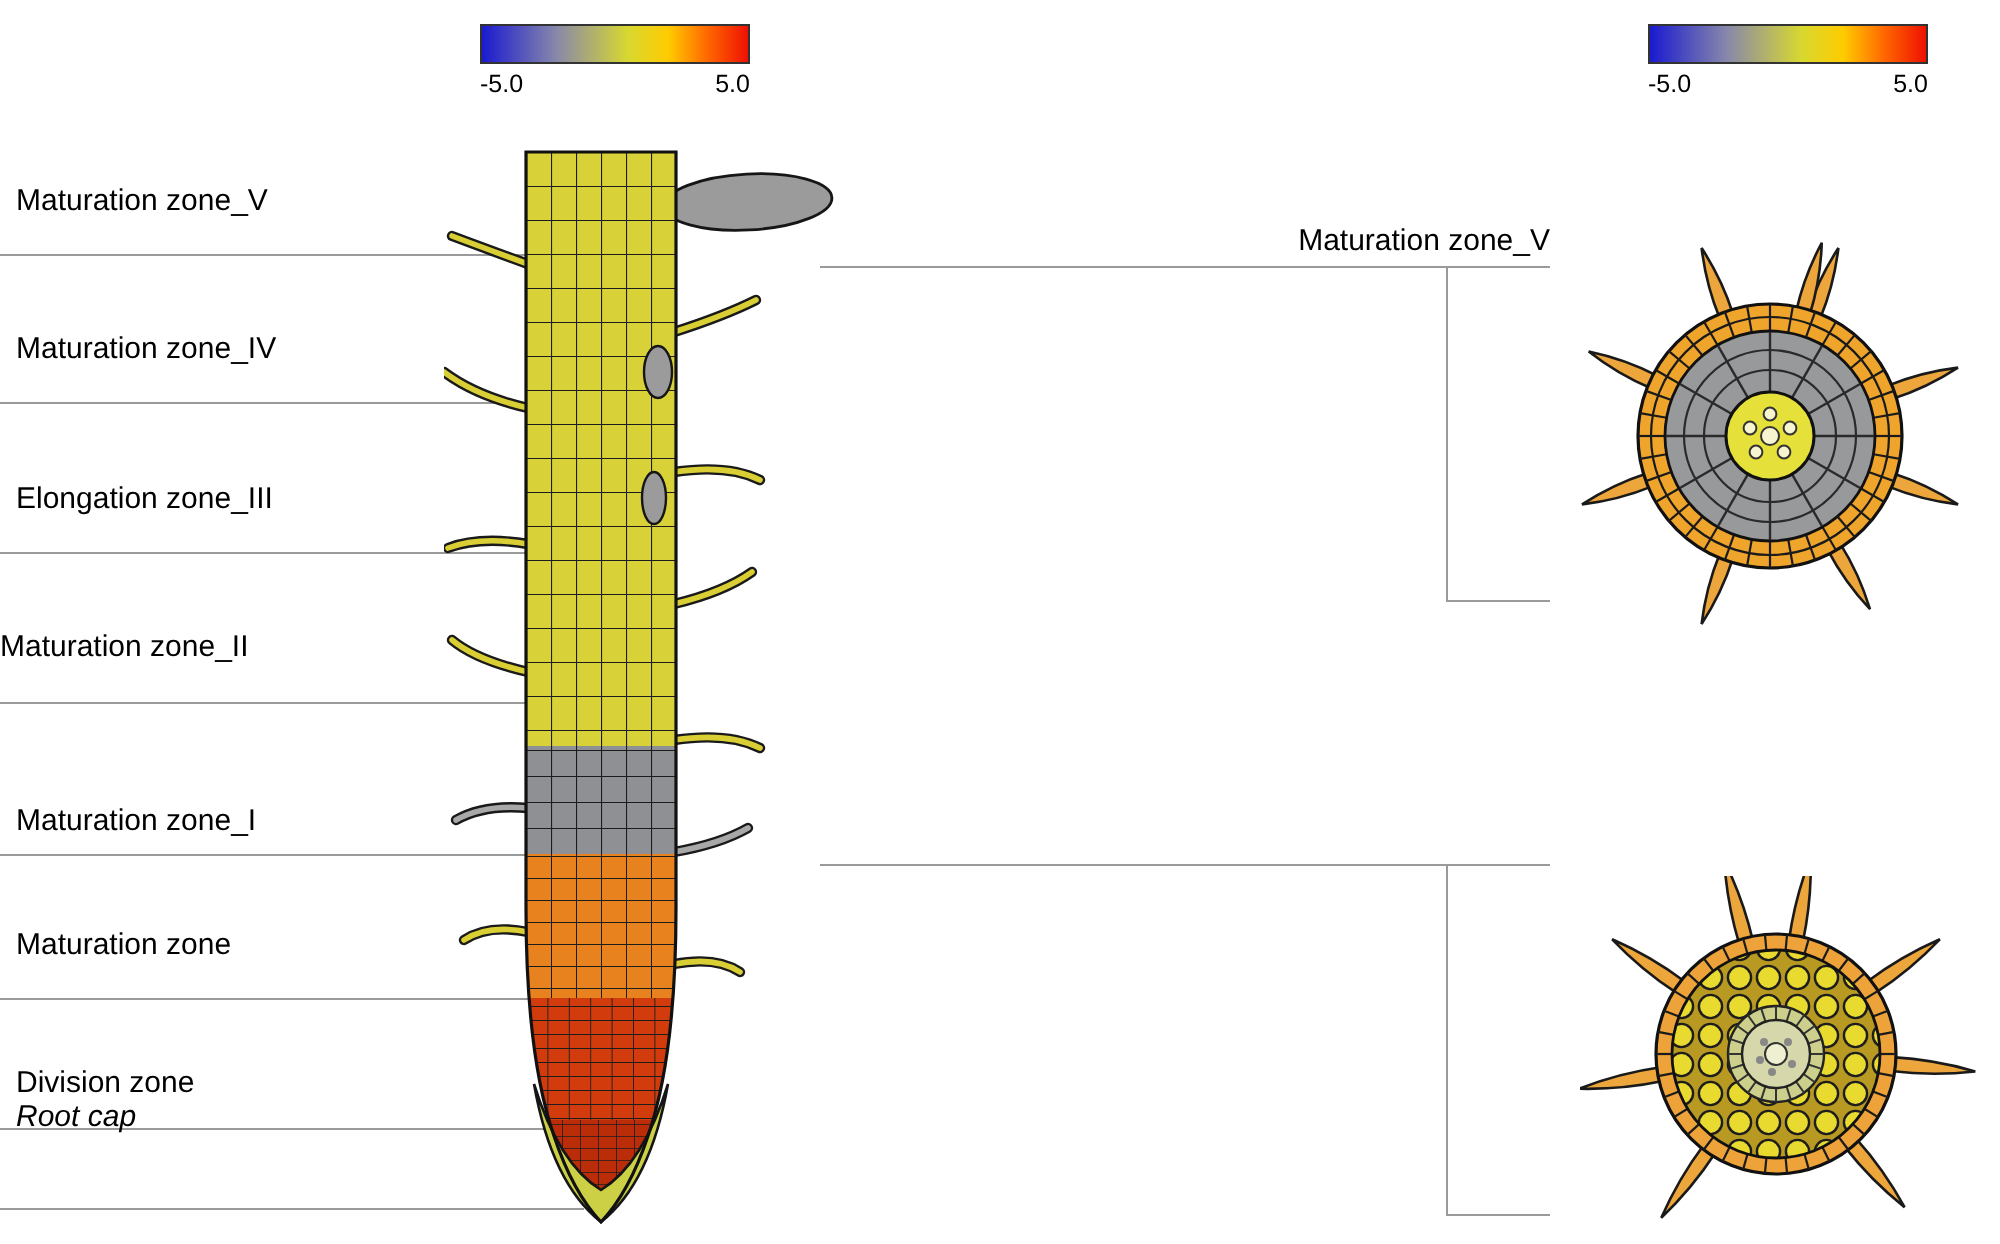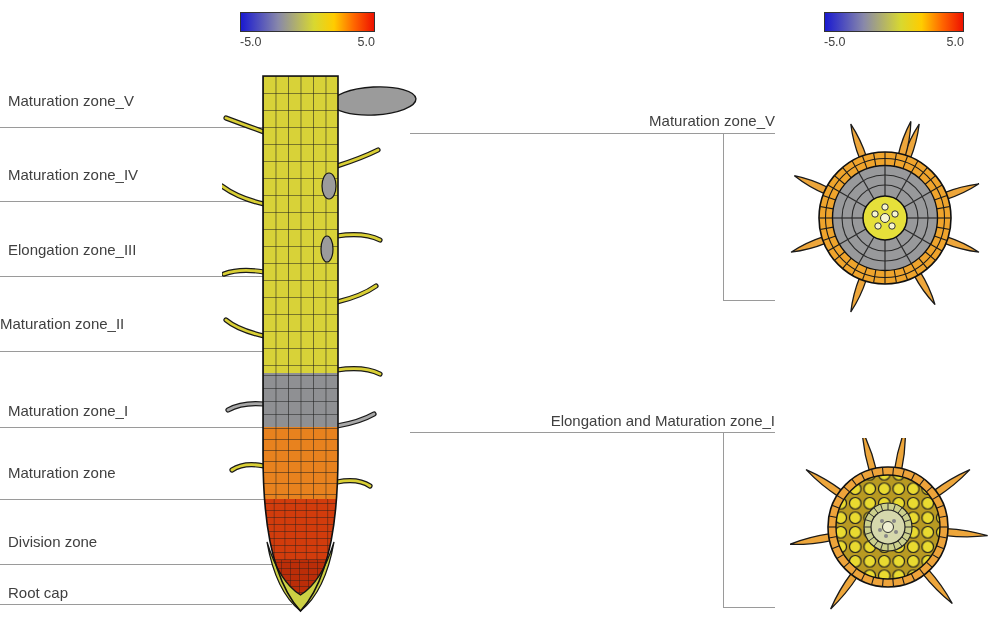--- a/index.html
+++ b/index.html
@@ -1,17 +1,17 @@
 <!DOCTYPE html>
 <html><head>
 <meta charset="utf-8">
 <style>
   html,body{margin:0;padding:0;background:#fff;}
   #figure{position:relative;width:1000px;height:622px;background:#ffffff;overflow:hidden;
-          font-family:"Liberation Sans", sans-serif;color:#404040;}
+          font-family:"Liberation Sans", sans-serif;color:#000000;}
   .abs{position:absolute;}
   .cbar-wrap{width:135px;}
   .cbar{height:18px;border:1px solid #333;
         background:linear-gradient(to right,#1a1ad0 0%,#8888aa 28%,#d8d830 55%,#ffcc00 70%,#ff6600 85%,#ee1100 100%);}
   .cbar-labels{display:flex;justify-content:space-between;font-size:12.5px;margin-top:3px;}
   .zone-label{font-size:15px;white-space:nowrap;}
   .zone-line{height:0;border-top:1px solid #9a9a9a;}
   .callout-label{font-size:15px;text-align:right;white-space:nowrap;}
   .bracket{background:#9a9a9a;}
   .hair-k{stroke:#1a1a1a;stroke-width:5.2;fill:none;stroke-linecap:round;}
@@ -53,29 +53,28 @@
 
   <div class="abs zone-label" style="left:8px;top:402px;">Maturation zone_I</div>
   <div class="abs zone-line" style="left:0;top:427px;width:283px;"></div>
 
   <div class="abs zone-label" style="left:8px;top:464px;">Maturation zone</div>
   <div class="abs zone-line" style="left:0;top:499px;width:283px;"></div>
 
   <div class="abs zone-label" style="left:8px;top:533px;">Division zone</div>
   <div class="abs zone-line" style="left:0;top:564px;width:283px;"></div>
 
-  <div class="abs zone-label" style="left:8px;top:584px;">Root cap</div>
+  <div class="abs zone-label" style="left:8px;top:550px;font-style:italic;">Root cap</div>
   <div class="abs zone-line" style="left:0;top:604px;width:292px;"></div>
 
   <div class="abs callout-label" style="left:410px;top:112px;width:365px;">Maturation zone_V</div>
   <div class="abs bracket" style="left:410px;top:133px;width:365px;height:1px;"></div>
   <div class="abs bracket" style="left:723px;top:133px;width:1px;height:167px;"></div>
   <div class="abs bracket" style="left:723px;top:300px;width:52px;height:1px;"></div>
 
-  <div class="abs callout-label" style="left:410px;top:412px;width:365px;">Elongation and Maturation zone_I</div>
   <div class="abs bracket" style="left:410px;top:432px;width:365px;height:1px;"></div>
   <div class="abs bracket" style="left:723px;top:432px;width:1px;height:175px;"></div>
   <div class="abs bracket" style="left:723px;top:607px;width:52px;height:1px;"></div>
 
   <svg class="abs" style="left:222px;top:74px;" width="196" height="546" viewBox="0 0 196 546">
     <defs>
       <clipPath id="rootClip">
         <path d="M41,2 L116,2 L116,380 C116,432 111,468 102,494 C96,512 88,527 78.5,537 C69,527 61,512 55,494 C46,468 41,432 41,380 Z"></path>
       </clipPath>
       <pattern id="pY" x="41" y="2" width="12.5" height="17" patternUnits="userSpaceOnUse">

